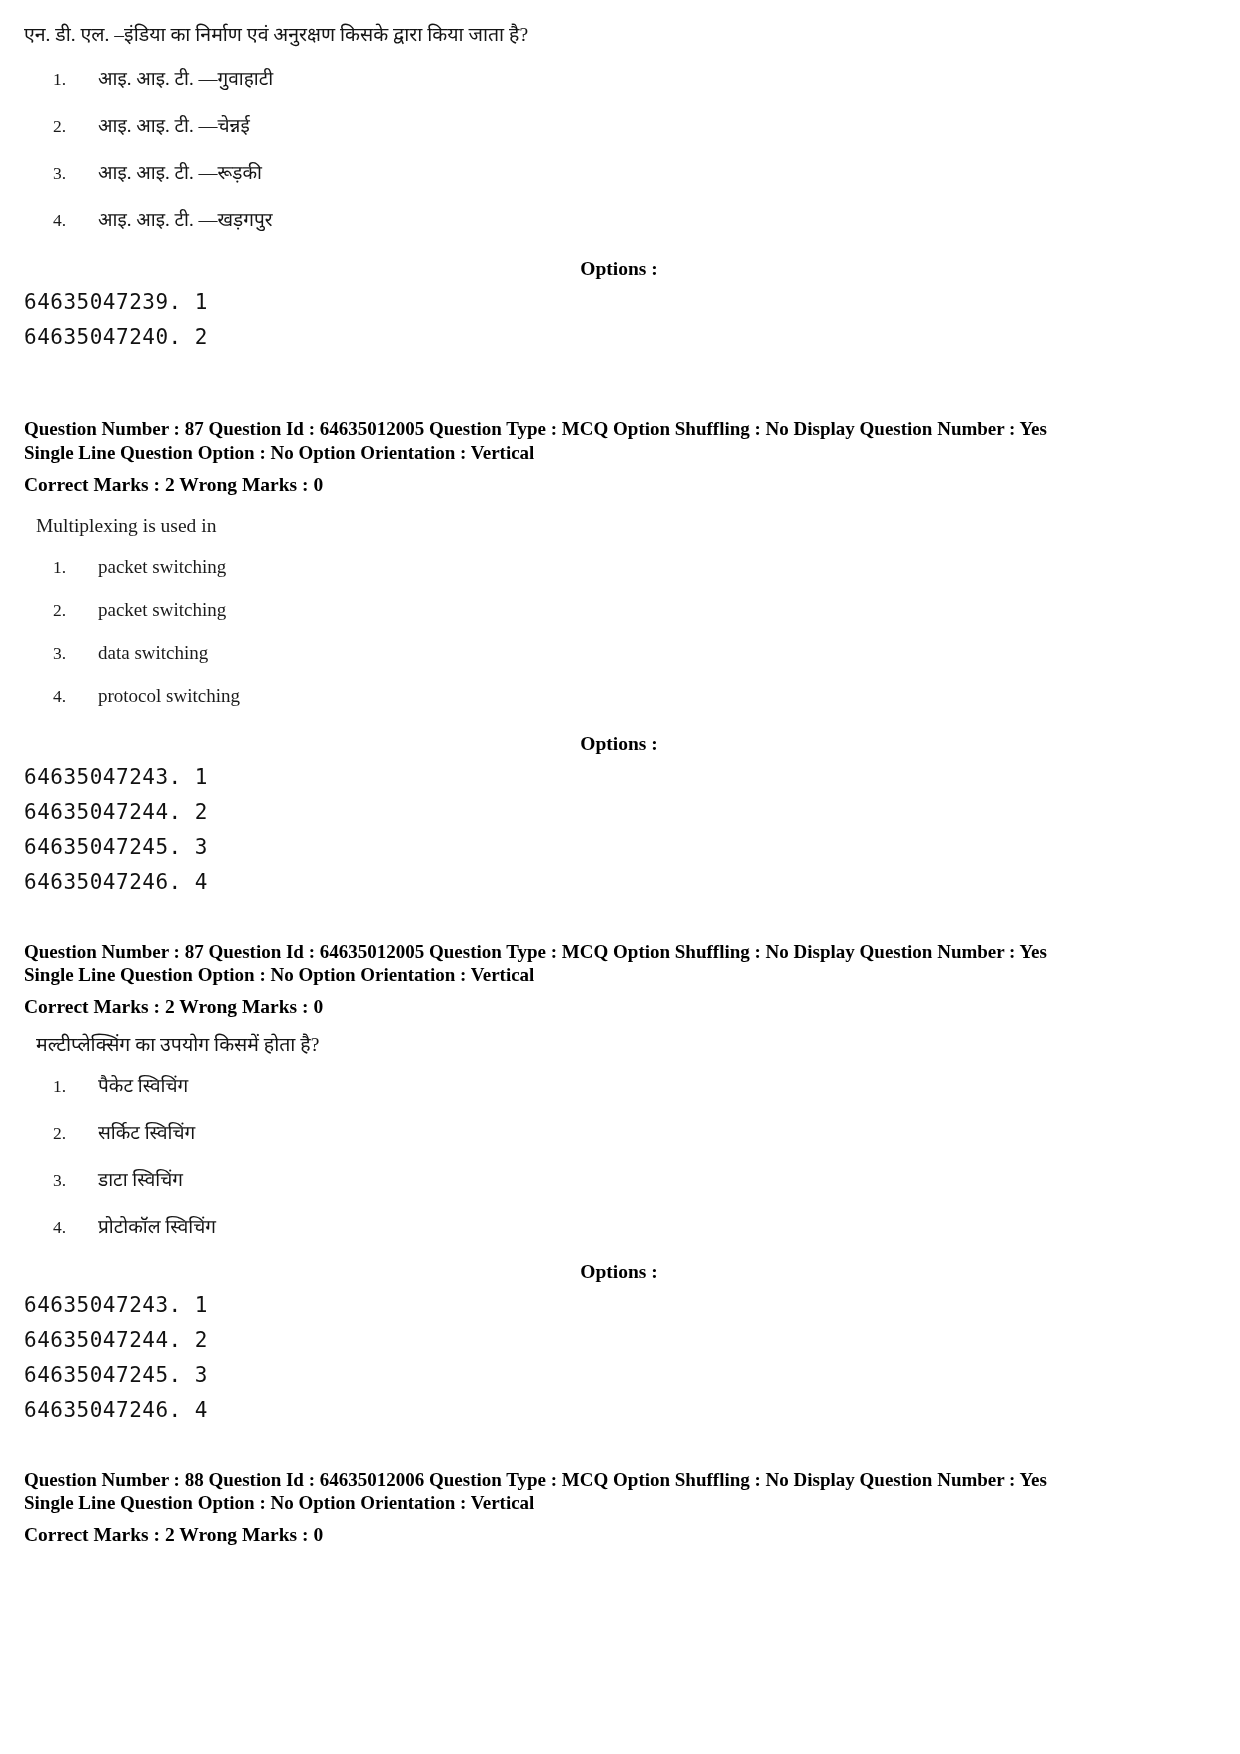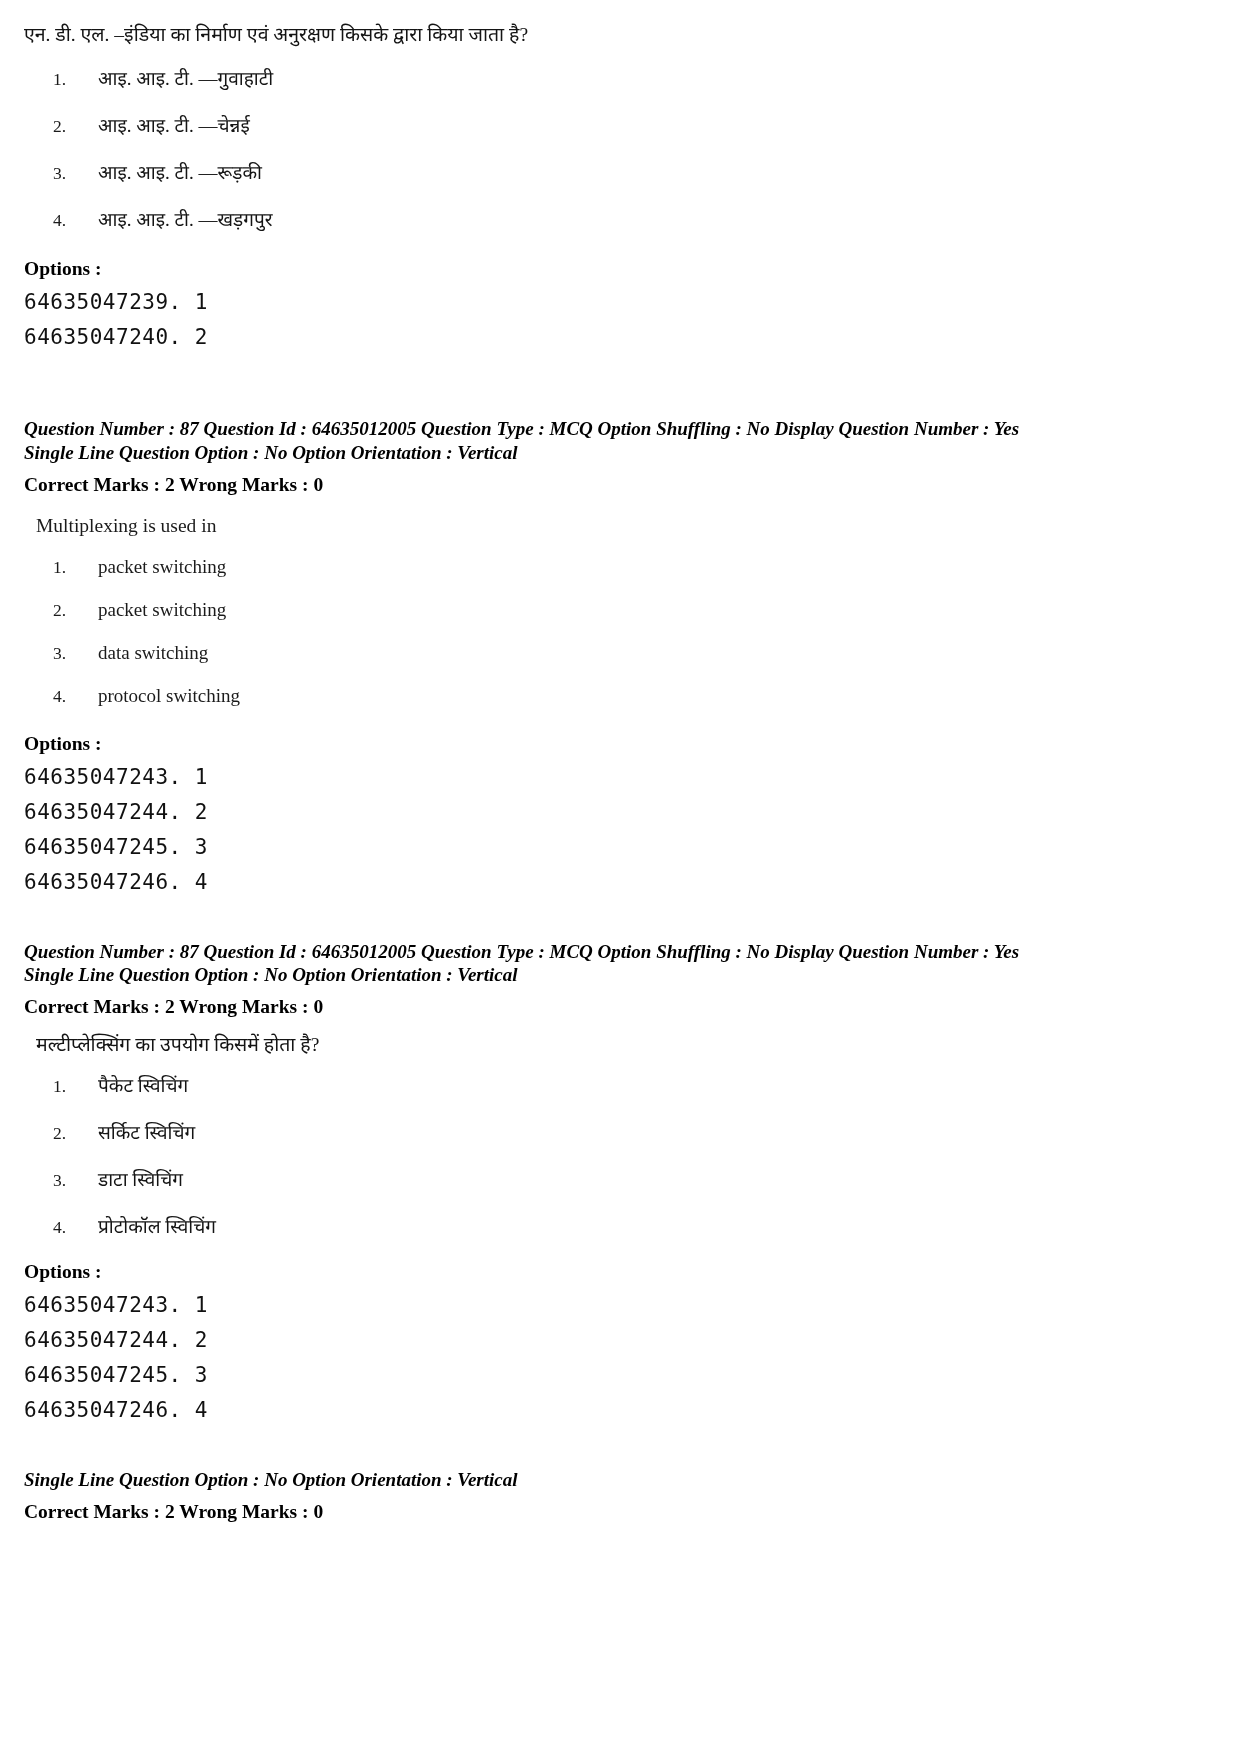--- a/index.html
+++ b/index.html
@@ -80,20 +80,21 @@
     white-space: nowrap;
   }
 
   
   .options-label {
     font-family: "Liberation Serif", "DejaVu Serif", serif;
     font-weight: bold;
     font-size: 19.5px;
     color: #000;
     margin: 0;
+    text-align: center;
   }
 
   
   .opt-code {
     font-family: "DejaVu Sans Mono", "Liberation Mono", monospace;
     font-size: 21px;
     letter-spacing: 0.5px;
     color: #111;
     margin: 0;
     white-space: pre;
@@ -101,21 +102,20 @@
 
   
   .meta {
     font-family: "Liberation Serif", "DejaVu Serif", serif;
     font-weight: bold;
     font-size: 19px;
     line-height: 1.22;
     color: #000;
     margin: 0;
     white-space: nowrap;
-    font-style: italic;
   }
   .meta-marks {
     font-family: "Liberation Serif", "DejaVu Serif", serif;
     font-weight: bold;
     font-size: 19.5px;
     color: #000;
     margin: 0;
     white-space: nowrap;
   }
   .gap-10 { height: 10px; }
@@ -258,19 +258,20 @@
       <p class="opt-code">64635047244. 2</p>
       <div class="code-spacer"></div>
       <p class="opt-code">64635047245. 3</p>
       <div class="code-spacer"></div>
       <p class="opt-code">64635047246. 4</p>
     </div>
 
     <div class="gap-46"></div>
 
     <div>
+      <p class="meta">Question Number : 88  Question Id : 64635012006  Question Type : MCQ  Option Shuffling : No  Display Question Number : Yes</p>
       <p class="meta">Single Line Question Option : No  Option Orientation : Vertical</p>
       <div class="gap-10"></div>
       <p class="meta-marks">Correct Marks : 2  Wrong Marks : 0</p>
     </div>
 
   </div>
 </div>
 
 </body></html>

